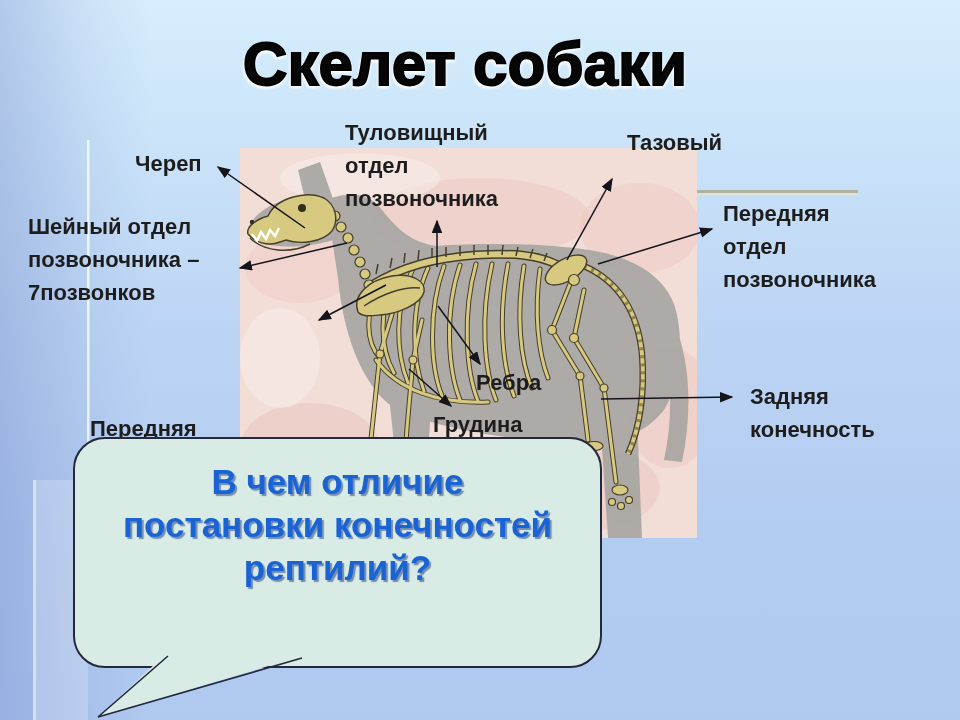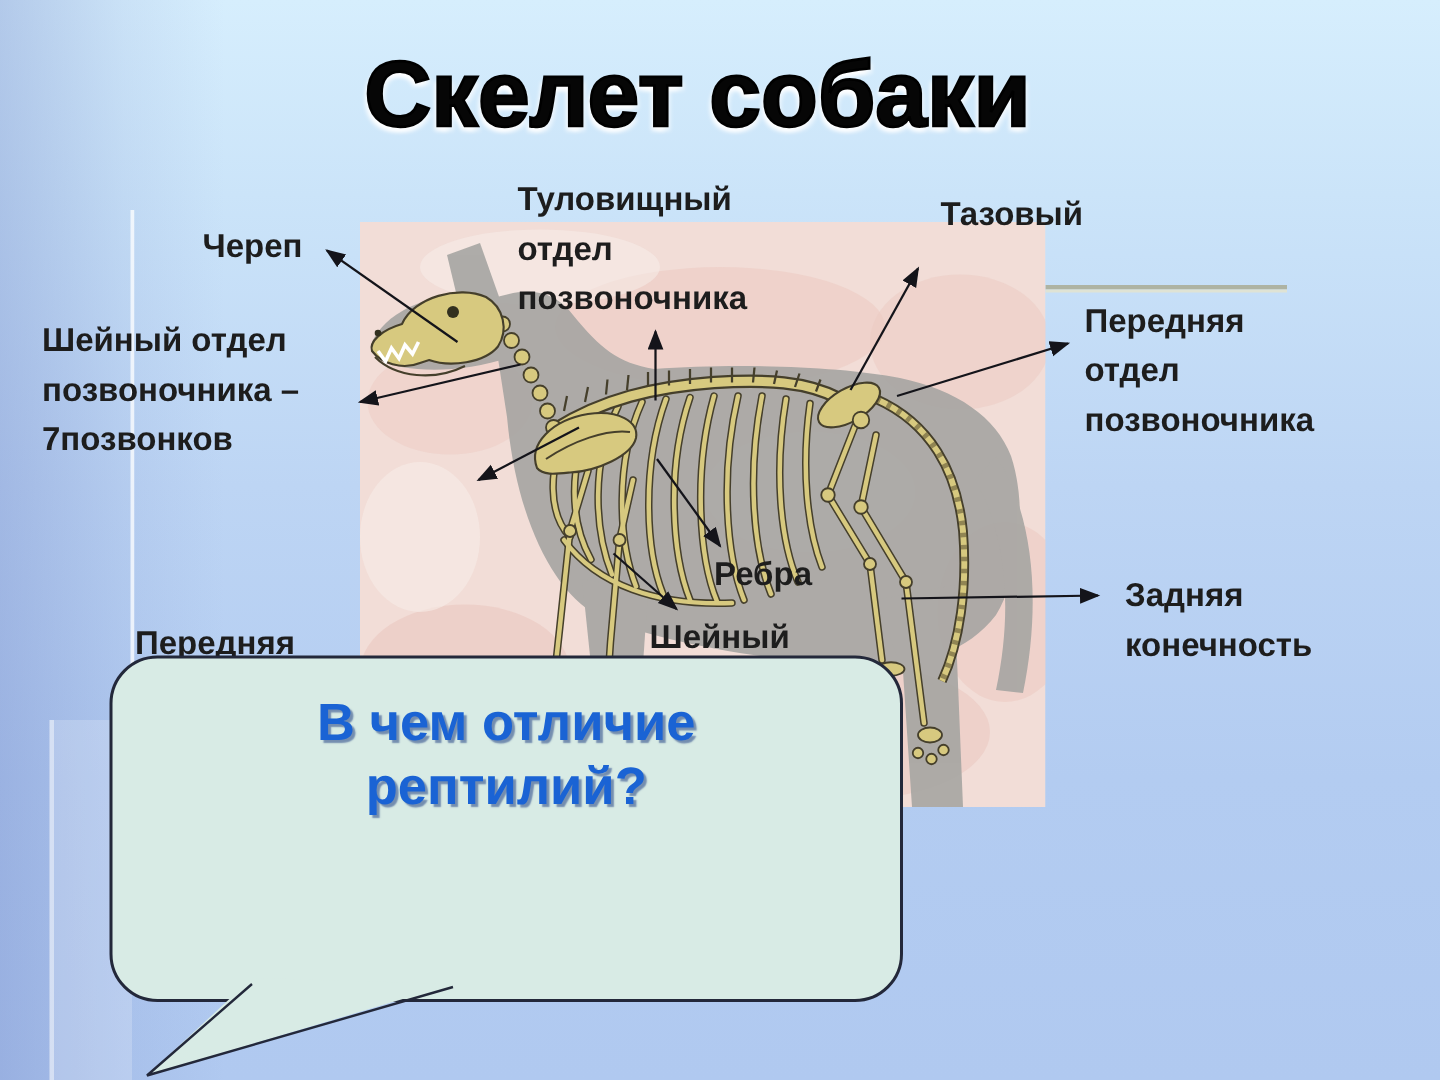--- a/index.html
+++ b/index.html
@@ -213,37 +213,38 @@
 
   <div class="lbl" style="left:28px;top:210px">
     <div>Шейный отдел</div>
     <div>позвоночника –</div>
     <div>7позвонков</div>
   </div>
 
 
   <div class="lbl" style="left:476px;top:366px">Ребра</div>
 
-  <div class="lbl" style="left:433px;top:408px">Шейный</div>
+  <div class="lbl" style="left:433px;top:408px">Грудина</div>
 
   <div class="lbl" style="left:750px;top:380px">
     <div>Задняя</div>
     <div>конечность</div>
   </div>
 
   <div class="lbl" style="left:90px;top:412px;z-index:3">Передняя</div>
 
   <div class="lbl" style="left:723px;top:197px">
     <div>Передняя</div>
     <div>отдел</div>
     <div>позвоночника</div>
   </div>
 
   <div class="bubble">
     <div class="bubble-line">В чем отличие</div>
+    <div class="bubble-line">постановки конечностей</div>
     <div class="bubble-line">рептилий?</div>
   </div>
 
   <svg class="tail" viewBox="0 0 960 720">
     <polygon points="168,652 98,717 302,656" fill="#d8ebe5"></polygon>
     <path d="M168,656 L98,717 L302,658" stroke="#23283a" stroke-width="1.6" fill="none"></path>
   </svg>
 
 </div>
 

